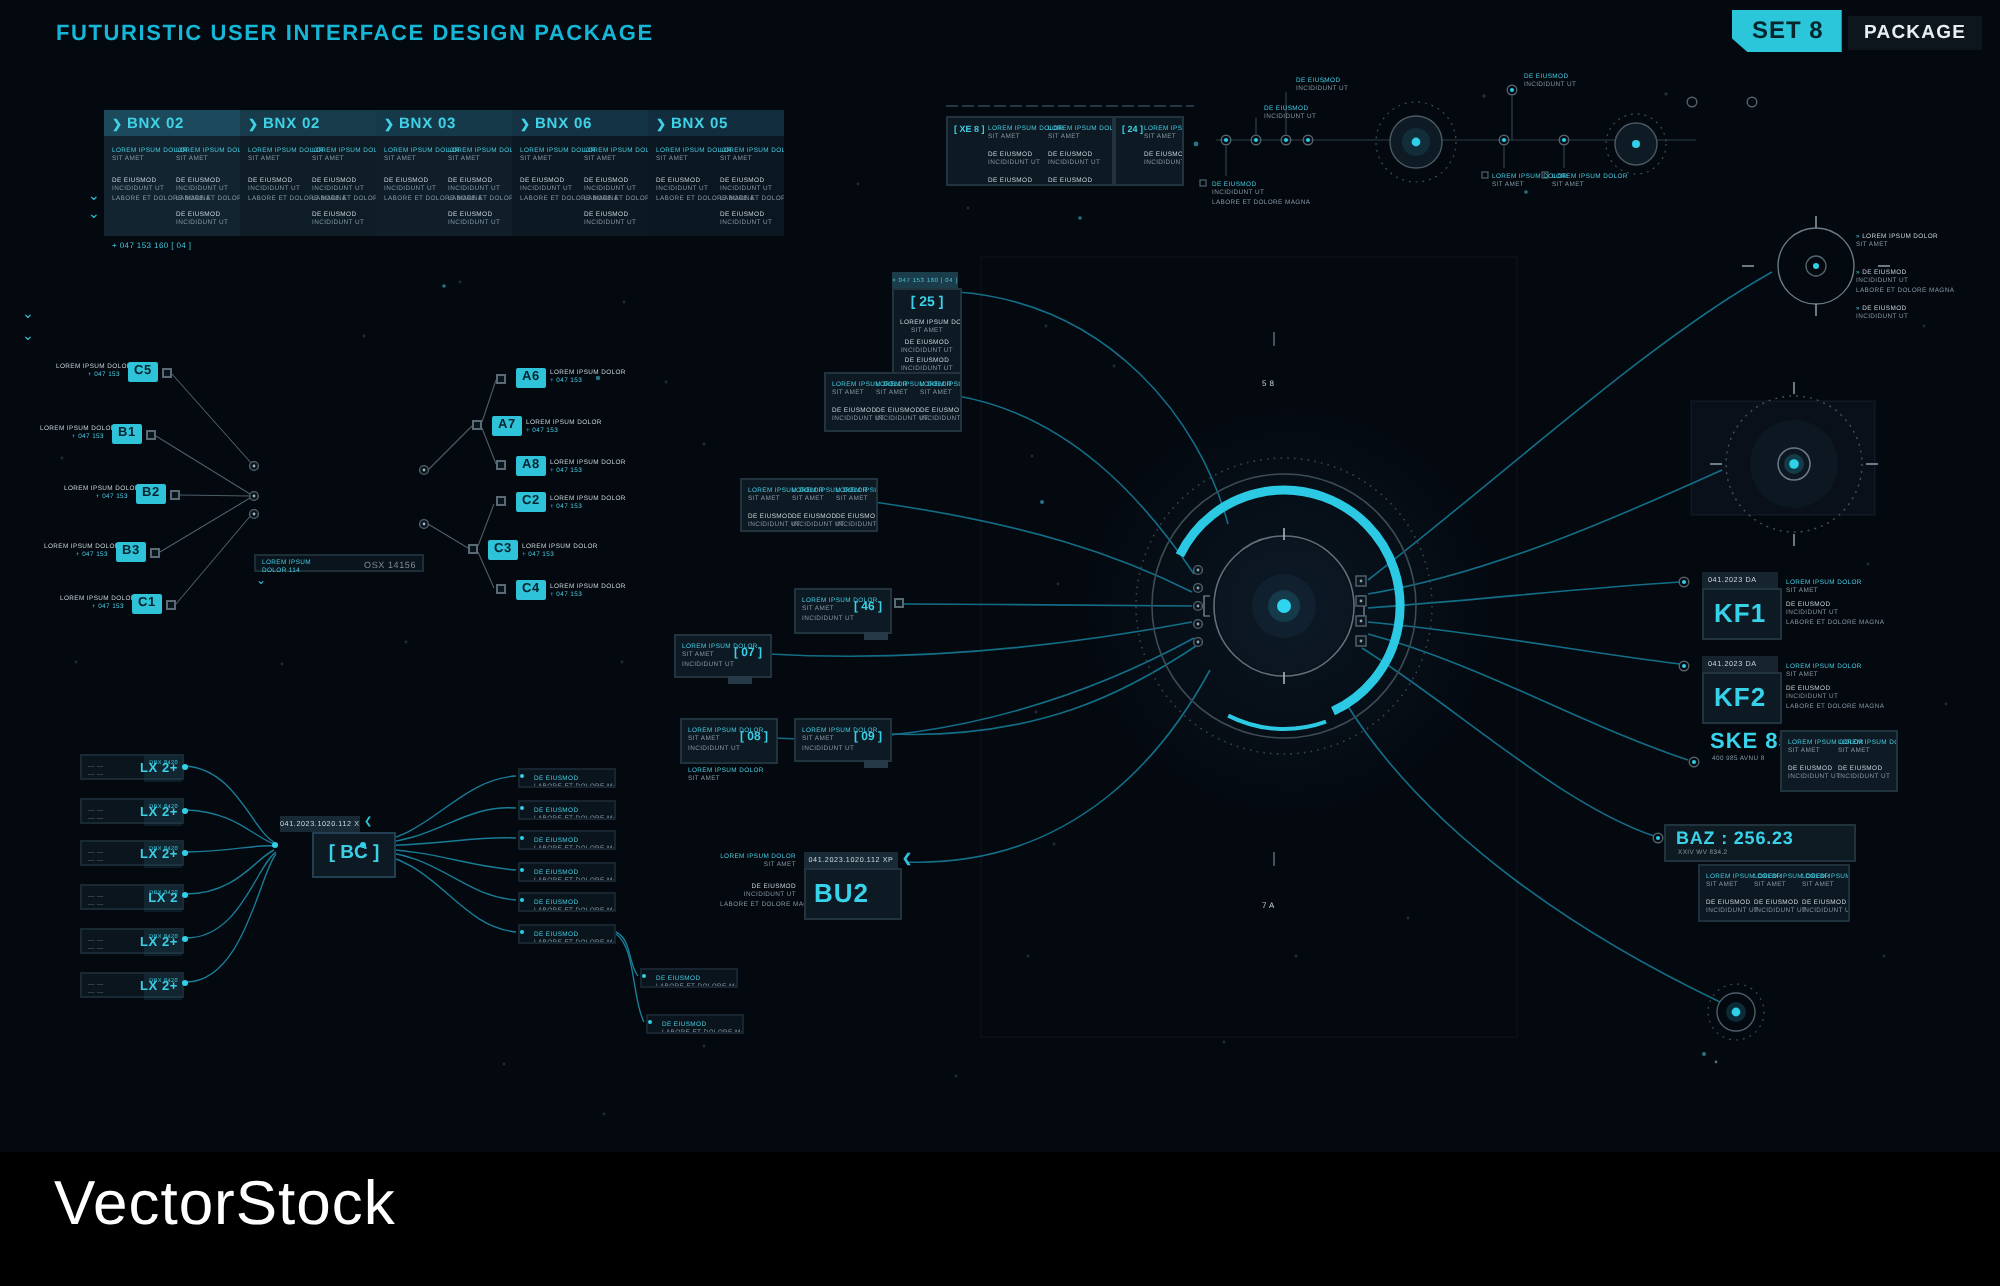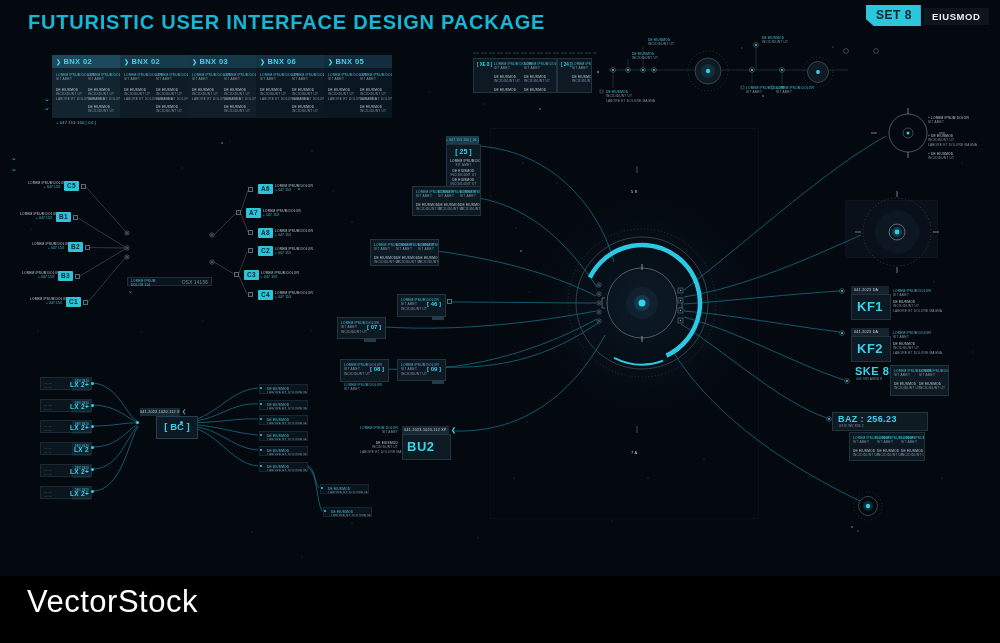--- a/index.html
+++ b/index.html
@@ -2,21 +2,21 @@
 <html><head>
 <meta charset="utf-8">
 <style>
   html,body{margin:0;padding:0;background:#000;}
   #stage{position:relative;width:1000px;height:643px;overflow:hidden;font-family:"Liberation Sans",sans-serif;background:#000;}
   #canvas{position:absolute;left:0;top:0;width:1000px;height:576px;background:#04080f;overflow:hidden;}
   .abs{position:absolute;}
   .glow{position:absolute;left:530px;top:190px;width:230px;height:230px;border-radius:50%;
         background:radial-gradient(circle,rgba(45,120,155,.12),rgba(45,120,155,0) 70%);}
   
-  .title{color:#16b6d6;font-size:20px;font-weight:700;letter-spacing:.8px;}
+  .title{color:#16b6d6;font-size:11px;font-weight:700;letter-spacing:.8px;}
   .badge-set{background:#2bc6da;color:#06262e;font-size:12px;font-weight:700;letter-spacing:.5px;
              padding:3px 9px 4px 10px;clip-path:polygon(0 0,100% 0,100% 100%,14% 100%,0 68%);}
   .badge-schemes{background:#0d161d;color:#e9eef1;font-size:9.5px;font-weight:700;letter-spacing:.6px;padding:3px 8px;}
   .mb{position:absolute;font-size:4px;line-height:1.35;color:#8496a2;letter-spacing:.2px;}
   .mb i{display:block;font-style:normal;white-space:nowrap;}
   .mb .c{color:#45cadf;}
   .mb .w{color:#c6d1d8;}
   .m3{font-size:3.2px;}
   .r{text-align:right;}
   .ctr{text-align:center;}
@@ -310,21 +310,21 @@
         <circle cx="842" cy="291" r="1"></circle>
             <circle cx="842" cy="333" r="1"></circle>
         <circle cx="847" cy="381" r="1"></circle>
             <circle cx="829" cy="419" r="1"></circle>
       </g>
     </g>
   </svg>
 
   <div class="abs title" style="left:28px;top:11px">FUTURISTIC USER INTERFACE DESIGN PACKAGE</div>
   <div class="abs badge-set" style="left:866px;top:5px">SET 8</div>
-  <div class="abs badge-schemes" style="left:924px;top:8px">EIUSMOD</div>
+  <div class="abs badge-schemes" style="left:924px;top:8px">PACKAGE</div>
 
   <div class="bnx">
     <div class="bnx-col" style="background:#122430">
       <div class="bnx-head" style="background:#1c4a5c"><span class="chev">❯</span><span>BNX 02</span></div>
       <div class="mb m3" style="left:4px;top:18px">
             <i class="c">LOREM IPSUM DOLOR</i>
             <i>SIT AMET</i>
           </div>
       <div class="mb m3" style="left:4px;top:33px">
             <i class="w">DE EIUSMOD</i>

